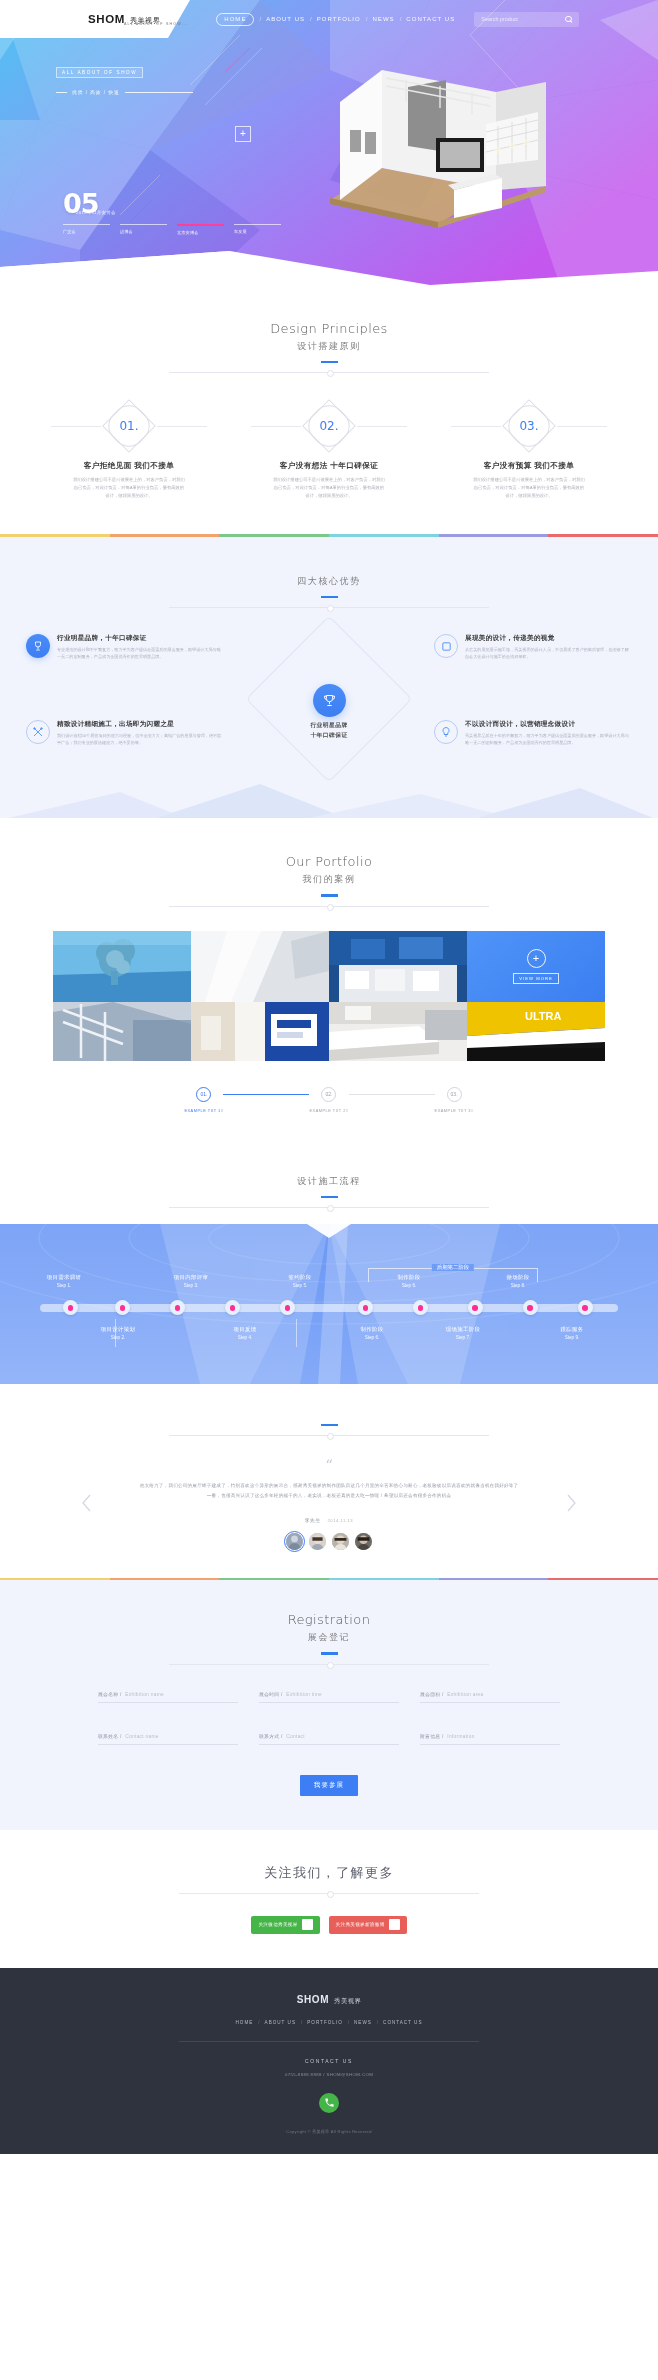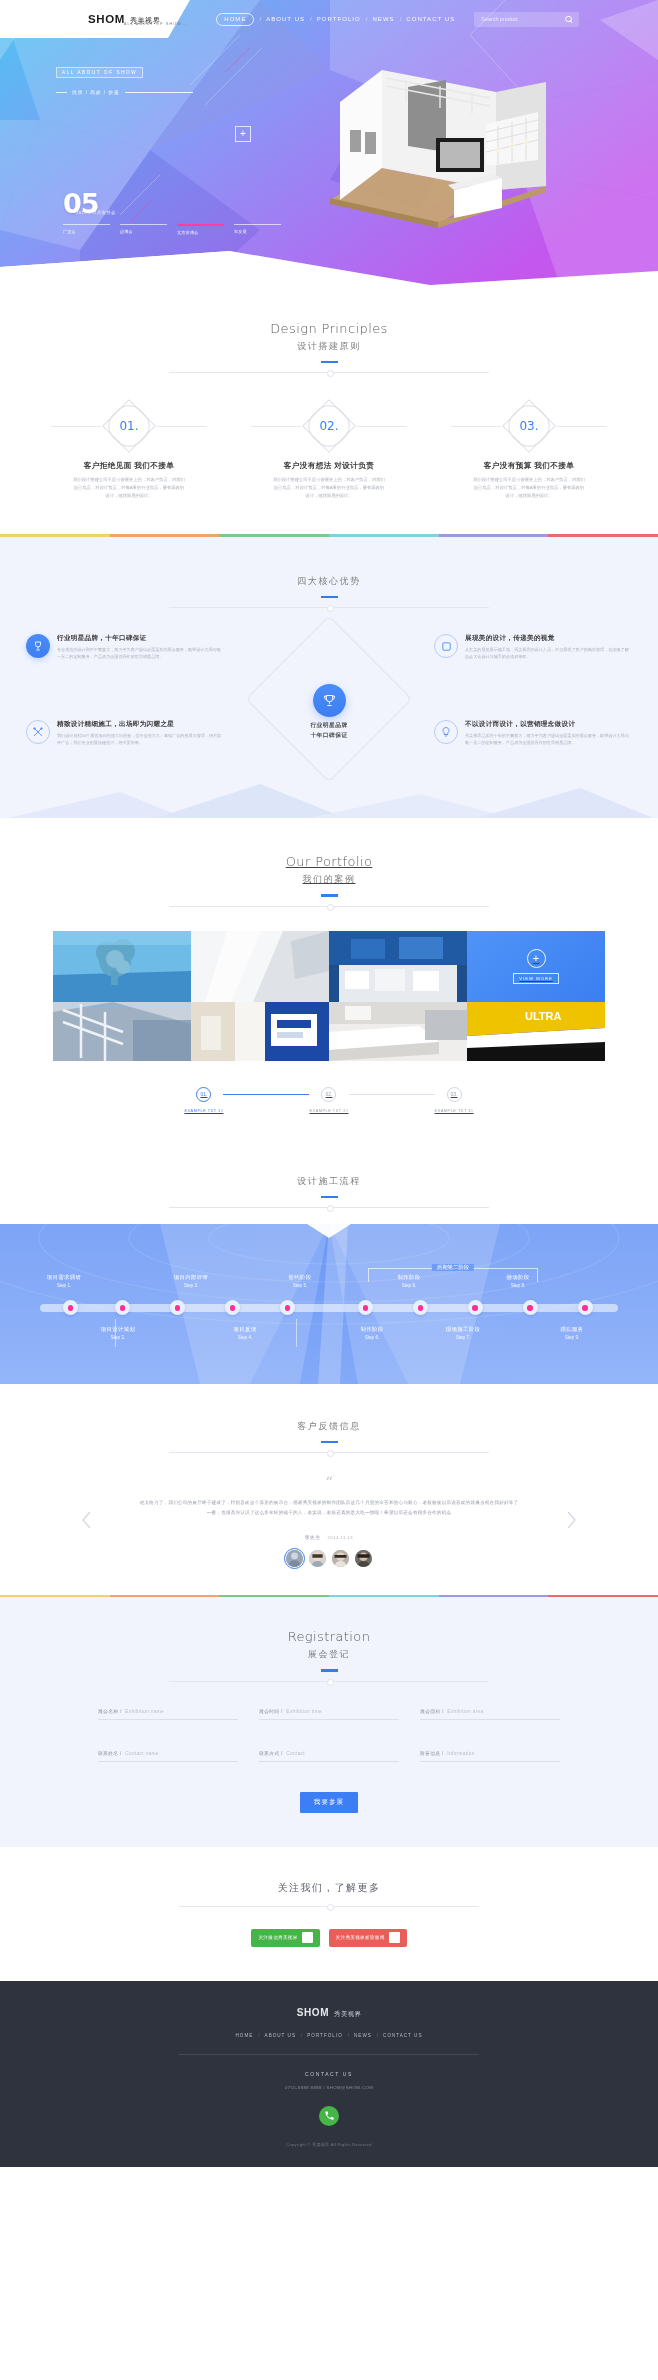--- a/index.html
+++ b/index.html
@@ -246,21 +246,21 @@
   .adv-ico.ghost { border: 1px solid #b9cbf2; background: transparent; }
   .adv .t {
     font-size: 6.6px; color: #3a3a3a; font-weight: bold; letter-spacing: .3px;
   }
   .adv .p {
     font-size: 4.1px; color: #a9aebb; line-height: 1.75; margin-top: 3px;
   }
   .core-mountains { width: 658px; height: 46px; display: block; }
 
   
-  .portfolio { background: #fff; padding: 34px 0 30px; text-decoration: underline; }
+  .portfolio { background: #fff; padding: 34px 0 30px; }
   .pf-grid {
     width: 552px; margin: 24px auto 0;
     display: grid; grid-template-columns: repeat(4, 1fr);
     grid-template-rows: 71px 59px; gap: 0;
   }
   .pf-cell { position: relative; overflow: hidden; }
   .pf-more {
     background: linear-gradient(140deg,#4f94f8,#3b7ef1);
     display: flex; flex-direction: column; align-items: center;
     justify-content: center; gap: 5px;
@@ -367,21 +367,21 @@
   .fld .lab em { font-style: normal; color: #b9bec9; margin-left: 2px; }
   .reg-btn {
     display: block; margin: 30px auto 0; border: none; cursor: pointer;
     background: #3d7ef4; color: #fff; font-size: 6.6px;
     padding: 6px 14px; letter-spacing: 1px; border-radius: 1px;
     font-family: "Liberation Sans", sans-serif;
   }
 
   
   .follow { background: #fff; padding: 34px 0 34px; text-align: center; }
-  .follow .t { font-size: 10px; color: #5a5f6b; letter-spacing: 1.4px; }
+  .follow .t { font-size: 13px; color: #5a5f6b; letter-spacing: 1.4px; }
   .follow .rule {
     width: 300px; height: 1px; background: #e6e8ee; margin: 11px auto 0;
     position: relative;
   }
   .follow .rule:after {
     content: ""; position: absolute; left: 50%; top: -2px; margin-left: -2.5px;
     width: 5px; height: 5px; border-radius: 50%;
     border: 1px solid #dfe2ea; background: #fff;
   }
   .qr-row { display: flex; justify-content: center; gap: 9px; margin-top: 22px; }
@@ -597,21 +597,21 @@
         <div class="p">我们设计搭建公司不是只做展柜上的，对客户负责，对我们自己负责，对设计负责，对每A事的行业负责，要有高效的设计，做我深度的设计。</div>
       </div>
       <div class="prin">
         <span class="hl"></span>
         <span class="hr"></span>
         <div class="prin-dia">
           <span class="d1"></span>
           <span class="d2"></span>
           <span class="n">02.</span>
         </div>
-        <div class="t">客户没有想法 对设计负责</div>
+        <div class="t">客户没有想法 十年口碑保证</div>
         <div class="p">我们设计搭建公司不是只做展柜上的，对客户负责，对我们自己负责，对设计负责，对每A事的行业负责，要有高效的设计，做我深度的设计。</div>
       </div>
       <div class="prin">
         <span class="hl"></span>
         <span class="hr"></span>
         <div class="prin-dia">
           <span class="d1"></span>
           <span class="d2"></span>
           <span class="n">03.</span>
         </div>
@@ -950,21 +950,20 @@
 
     <div class="phase" style="left:368px; top:44px; width:170px;">
       <span class="lb">后期第二阶段</span>
     </div>
     <div class="phase down" style="left:115px; top:95px; width:0px; border-left:1px solid rgba(255,255,255,.5); border-right:none; height:28px;"></div>
     <div class="phase down" style="left:296px; top:95px; width:0px; border-left:1px solid rgba(255,255,255,.5); border-right:none; height:28px;"></div>
   </section>
 
   <section class="feedback">
     <div class="sec-head">
-      <div class="cn">客户反馈信息</div>
       <div class="dash"></div>
     </div>
     <div class="sec-rule"></div>
 
     <div class="quote-mark">“</div>
 
     <div class="fb-body">
       <svg class="fb-arrow l" viewBox="0 0 12 20" fill="none" stroke="currentColor" stroke-width="1.2">
         <polyline points="9,2 2,10 9,18"></polyline>
       </svg>

